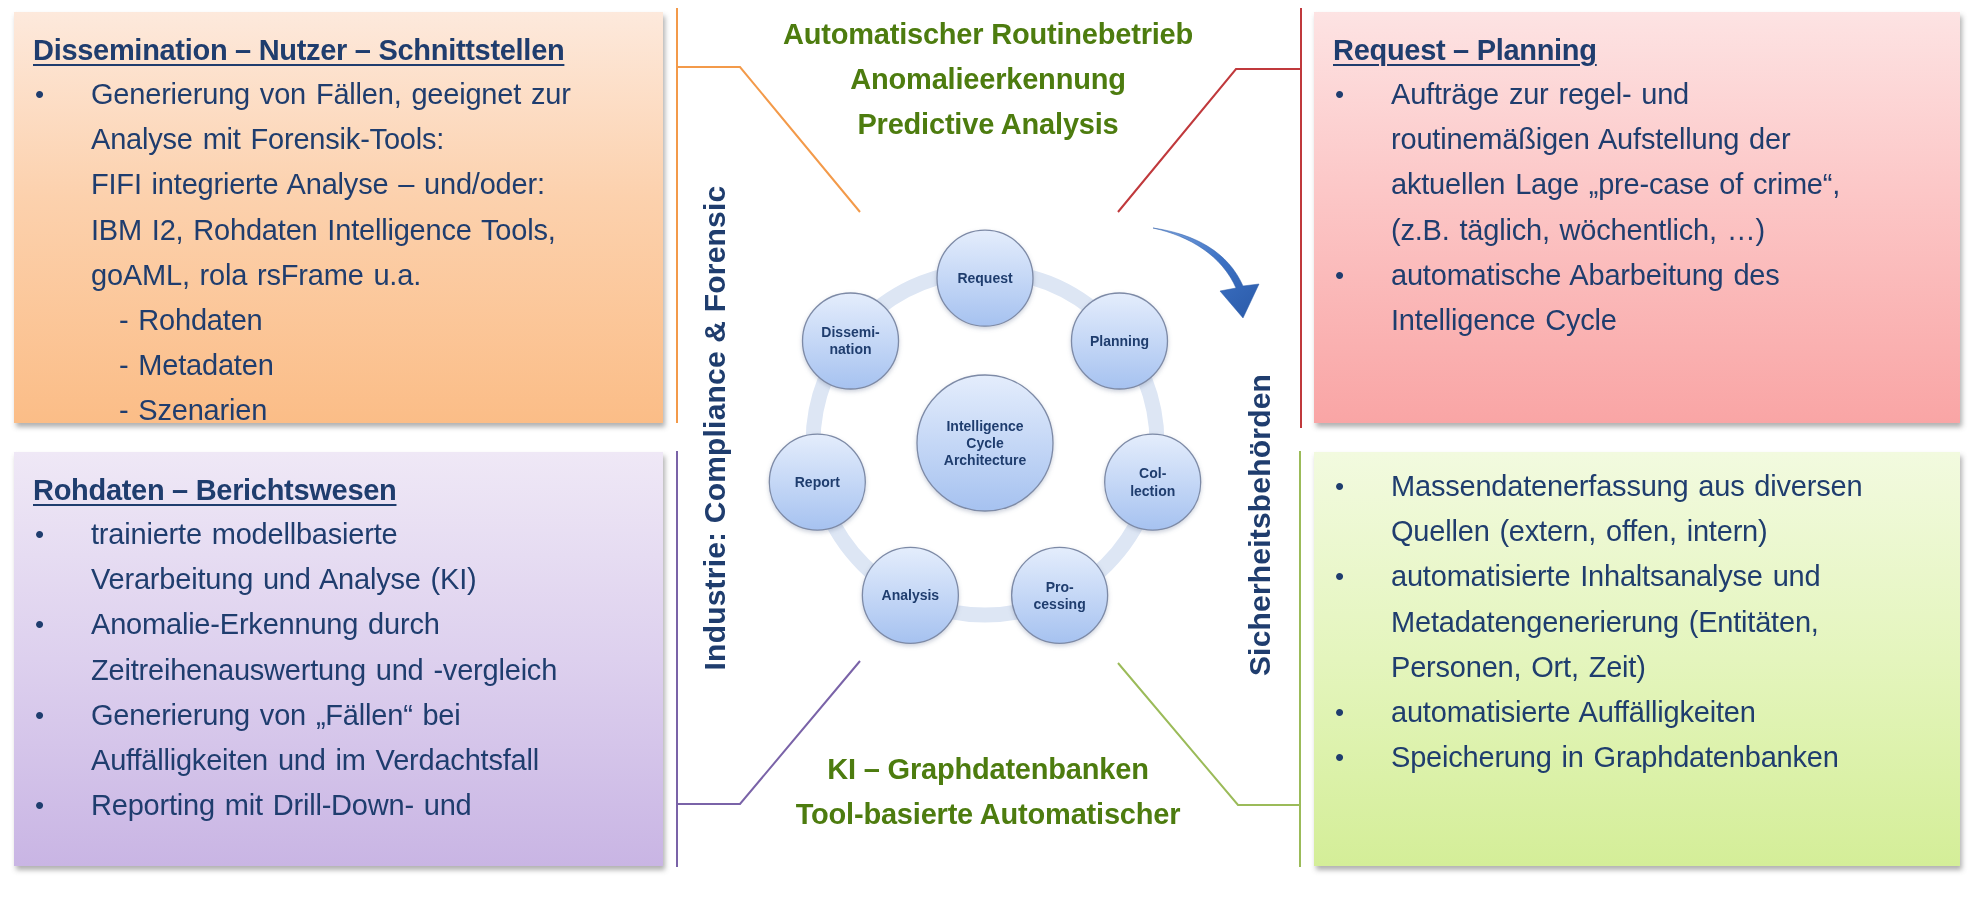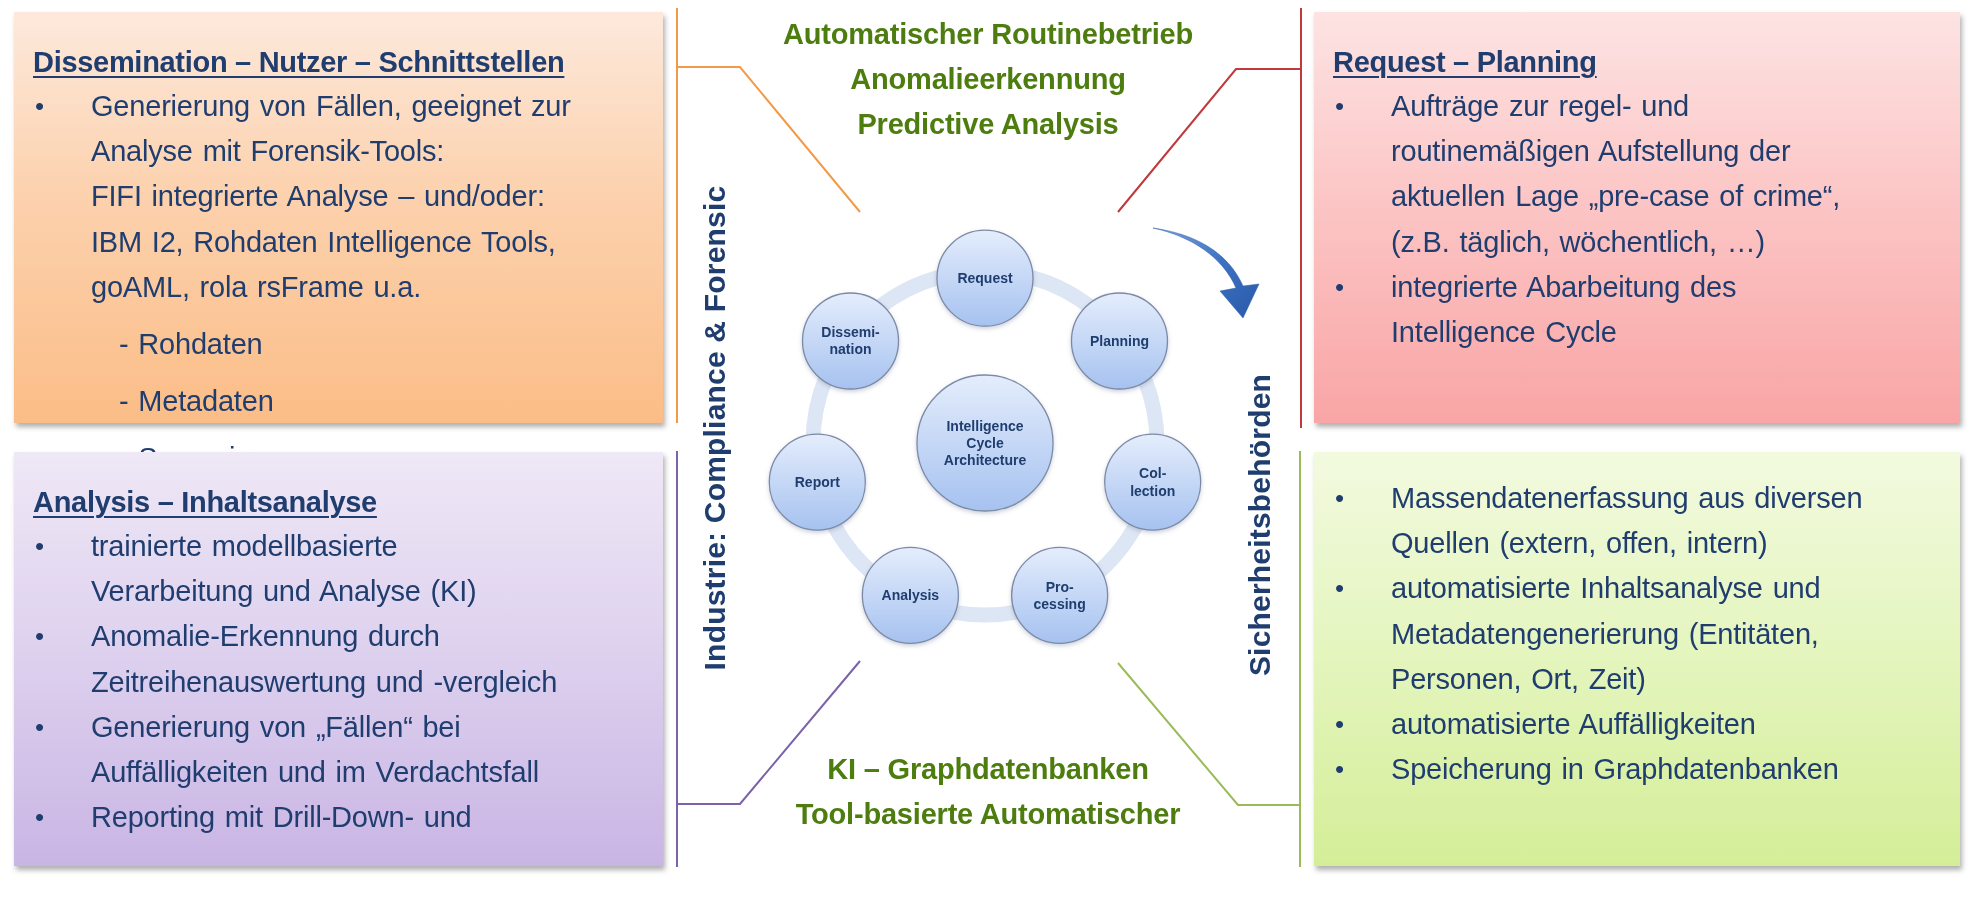--- a/index.html
+++ b/index.html
@@ -1,36 +1,36 @@
 <!DOCTYPE html>
 <html><head>
 <meta charset="utf-8">
 <style>
   html, body { margin: 0; padding: 0; background: #ffffff; }
   body { width: 1970px; height: 903px; position: relative; overflow: hidden;
          font-family: "Liberation Sans", "DejaVu Sans", sans-serif; color: #1f3d6e; }
-  .box { position: absolute; box-sizing: border-box; padding: 24px 16px 0 19px;
+  .box { position: absolute; box-sizing: border-box; padding: 12px 16px 0 19px;
          box-shadow: 2px 4px 5px rgba(80,80,80,0.45); }
   .box-orange { left: 14px; top: 12px; width: 649px; height: 411px;
          background: linear-gradient(to bottom, #fde9dc 0%, #fcd1ad 45%, #fbbd87 100%); }
   .box-red { left: 1314px; top: 12px; width: 646px; height: 411px;
          background: linear-gradient(to bottom, #fde3e3 0%, #fcc6c6 45%, #f9a5a5 100%); }
   .box-purple { left: 14px; top: 452px; width: 649px; height: 414px;
          background: linear-gradient(to bottom, #efe8f6 0%, #ddd0ee 50%, #c9b5e4 100%); }
   .box-green { left: 1314px; top: 452px; width: 646px; height: 414px;
          background: linear-gradient(to bottom, #f2fadf 0%, #e4f5bd 50%, #d4ee98 100%); }
   .box-title { font-weight: bold; font-size: 29px; text-decoration: underline;
          text-decoration-thickness: 2px; text-underline-offset: 4px; margin: 8px 0 4px 0;
          line-height: 36px; white-space: nowrap; letter-spacing: -0.3px; }
   .box ul { list-style: none; margin: 0; padding: 0; }
   .box li { position: relative; padding-left: 58px; font-size: 29px; line-height: 45.2px;
          word-spacing: 2px; letter-spacing: -0.2px; }
   .box li .bullet { position: absolute; left: 2px; top: 0; font-size: 26px; }
   .box li .line { display: block; white-space: nowrap; }
-  .box li .line.indent { padding-left: 28px; margin-top: 12px; }
+  .box li .line.indent { padding-left: 28px; }
   .vline { position: absolute; width: 2px; }
   .center-title { position: absolute; left: 700px; width: 576px; text-align: center;
          font-weight: bold; font-size: 29px; line-height: 45px; color: #4d7c0f; letter-spacing: -0.2px; }
   .vtext { position: absolute; font-weight: bold; font-size: 30px; color: #1f3d6e;
          white-space: nowrap; transform: translate(-50%, -50%) rotate(-90deg); letter-spacing: 0.2px; }
   #diagram { position: absolute; left: 0; top: 0; }
   .node-label { font-family: "Liberation Sans", "DejaVu Sans", sans-serif; font-weight: bold; fill: #1f3d6e; }
 </style>
 </head>
 <body>
@@ -62,28 +62,28 @@
   <ul>
     <li>
       <span class="bullet">•</span>
       <span class="line">Aufträge zur regel- und</span>
       <span class="line">routinemäßigen Aufstellung der</span>
       <span class="line">aktuellen Lage „pre-case of crime“,</span>
       <span class="line">(z.B. täglich, wöchentlich, …)</span>
     </li>
     <li>
       <span class="bullet">•</span>
-      <span class="line">integrierte Abarbeitung des</span>
+      <span class="line">automatische Abarbeitung des</span>
       <span class="line">Intelligence Cycle</span>
     </li>
   </ul>
 </div>
 
 <div class="box box-purple">
-  <div class="box-title">Analysis – Inhaltsanalyse</div>
+  <div class="box-title">Rohdaten – Berichtswesen</div>
   <ul>
     <li>
       <span class="bullet">•</span>
       <span class="line">trainierte modellbasierte</span>
       <span class="line">Verarbeitung und Analyse (KI)</span>
     </li>
     <li>
       <span class="bullet">•</span>
       <span class="line">Anomalie-Erkennung durch</span>
       <span class="line">Zeitreihenauswertung und -vergleich</span>

